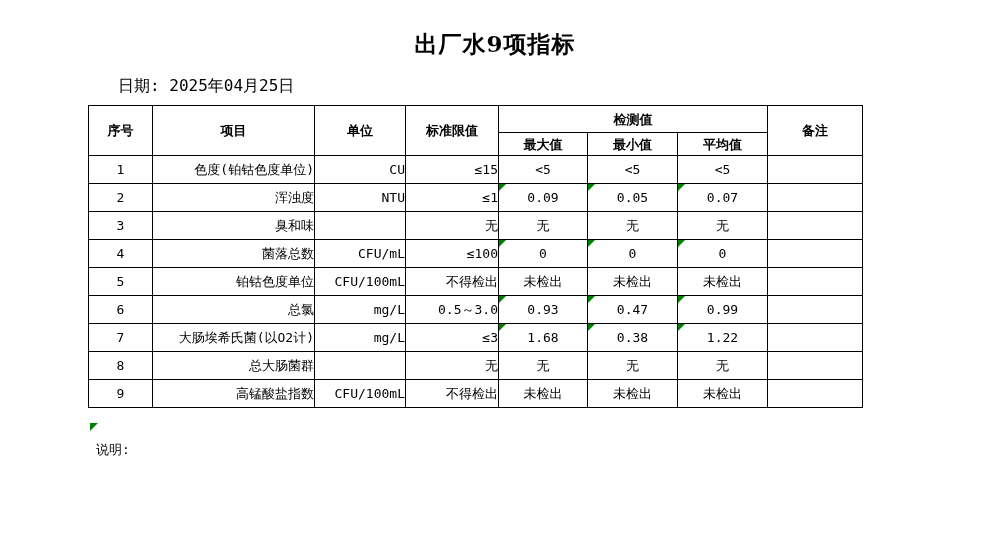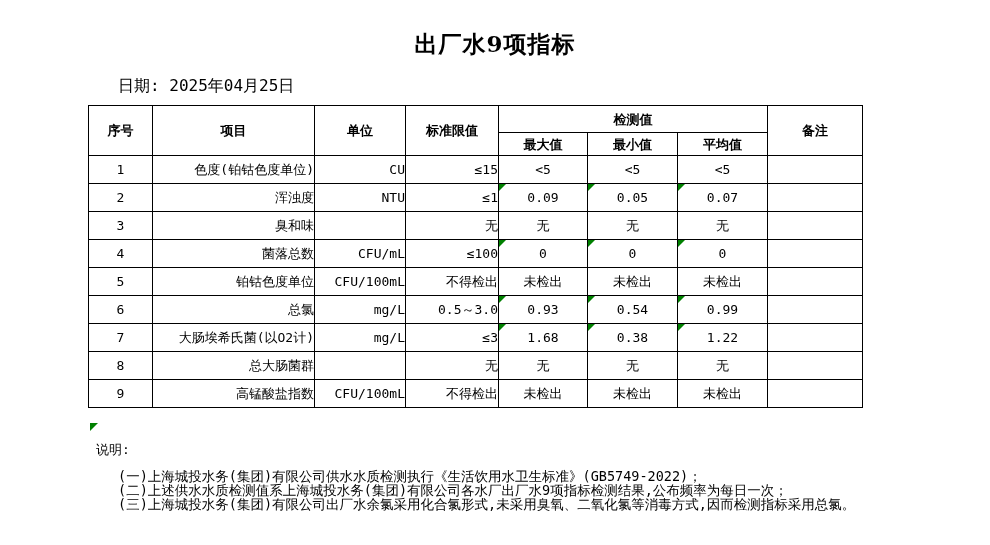--- a/index.html
+++ b/index.html
@@ -164,21 +164,21 @@
         <td class="val">未检出</td>
         <td class="val">未检出</td>
         <td></td>
       </tr>
       <tr>
         <td class="c-idx">6</td>
         <td class="c-item">总氯</td>
         <td class="c-unit">mg/L</td>
         <td class="c-limit">0.5～3.0</td>
         <td class="val flag">0.93</td>
-        <td class="val flag">0.54</td>
+        <td class="val flag">0.47</td>
         <td class="val flag">0.99</td>
         <td></td>
       </tr>
       <tr>
         <td class="c-idx">7</td>
         <td class="c-item">大肠埃希氏菌(以O2计)</td>
         <td class="c-unit">mg/L</td>
         <td class="c-limit">≤3</td>
         <td class="val flag">1.68</td>
         <td class="val flag">0.38</td>
@@ -205,19 +205,14 @@
         <td class="val">未检出</td>
         <td></td>
       </tr>
     </tbody>
   </table>
 
   <div class="stray-flag"></div>
 
   <div class="notes-label">说明:</div>
 
-  <div class="notes">
-    <div>(一)上海城投水务(集团)有限公司供水水质检测执行《生活饮用水卫生标准》(GB5749-2022)；</div>
-    <div>(二)上述供水水质检测值系上海城投水务(集团)有限公司各水厂出厂水9项指标检测结果,公布频率为每日一次；</div>
-    <div>(三)上海城投水务(集团)有限公司出厂水余氯采用化合氯形式,未采用臭氧、二氧化氯等消毒方式,因而检测指标采用总氯。</div>
-  </div>
 
 </div>
 
 </body></html>

